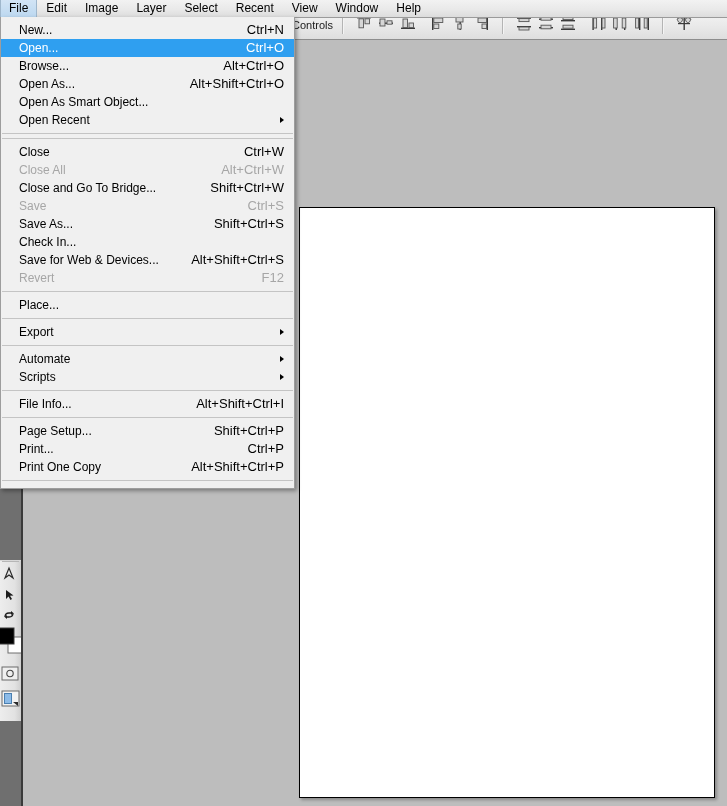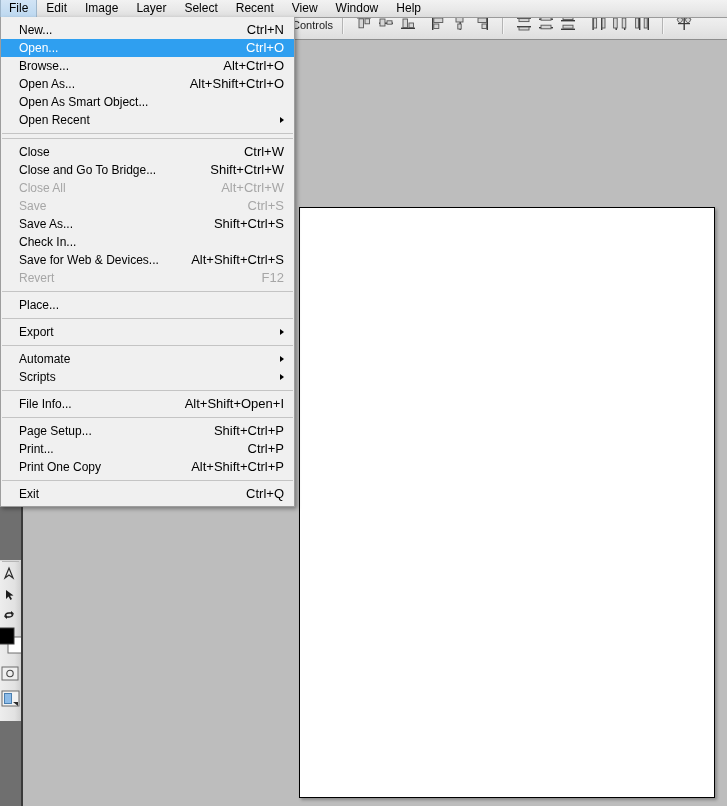--- a/index.html
+++ b/index.html
@@ -300,28 +300,28 @@
     <div class="mi">
       <span class="mi-label">Open Recent</span>
       <span class="arrow"></span>
     </div>
     <div class="misep"></div>
     <div class="misep"></div>
     <div class="mi">
       <span class="mi-label">Close</span>
       <span class="mi-accel">Ctrl+W</span>
     </div>
-    <div class="mi">
-      <span class="mi-label">Close and Go To Bridge...</span>
-      <span class="mi-accel">Shift+Ctrl+W</span>
-    </div>
     <div class="mi disabled">
       <span class="mi-label">Close All</span>
       <span class="mi-accel">Alt+Ctrl+W</span>
     </div>
+    <div class="mi">
+      <span class="mi-label">Close and Go To Bridge...</span>
+      <span class="mi-accel">Shift+Ctrl+W</span>
+    </div>
     <div class="mi disabled">
       <span class="mi-label">Save</span>
       <span class="mi-accel">Ctrl+S</span>
     </div>
     <div class="mi">
       <span class="mi-label">Save As...</span>
       <span class="mi-accel">Shift+Ctrl+S</span>
     </div>
     <div class="mi">
       <span class="mi-label">Check In...</span>
@@ -348,33 +348,29 @@
       <span class="mi-label">Automate</span>
       <span class="arrow"></span>
     </div>
     <div class="mi">
       <span class="mi-label">Scripts</span>
       <span class="arrow"></span>
     </div>
     <div class="misep"></div>
     <div class="mi">
       <span class="mi-label">File Info...</span>
-      <span class="mi-accel">Alt+Shift+Open+I</span>
+      <span class="mi-accel">Alt+Shift+Ctrl+I</span>
     </div>
     <div class="misep"></div>
     <div class="mi">
       <span class="mi-label">Page Setup...</span>
       <span class="mi-accel">Shift+Ctrl+P</span>
     </div>
     <div class="mi">
       <span class="mi-label">Print...</span>
       <span class="mi-accel">Ctrl+P</span>
     </div>
     <div class="mi">
       <span class="mi-label">Print One Copy</span>
       <span class="mi-accel">Alt+Shift+Ctrl+P</span>
     </div>
     <div class="misep"></div>
-    <div class="mi">
-      <span class="mi-label">Exit</span>
-      <span class="mi-accel">Ctrl+Q</span>
-    </div>
   </div>
 
 </body></html>

